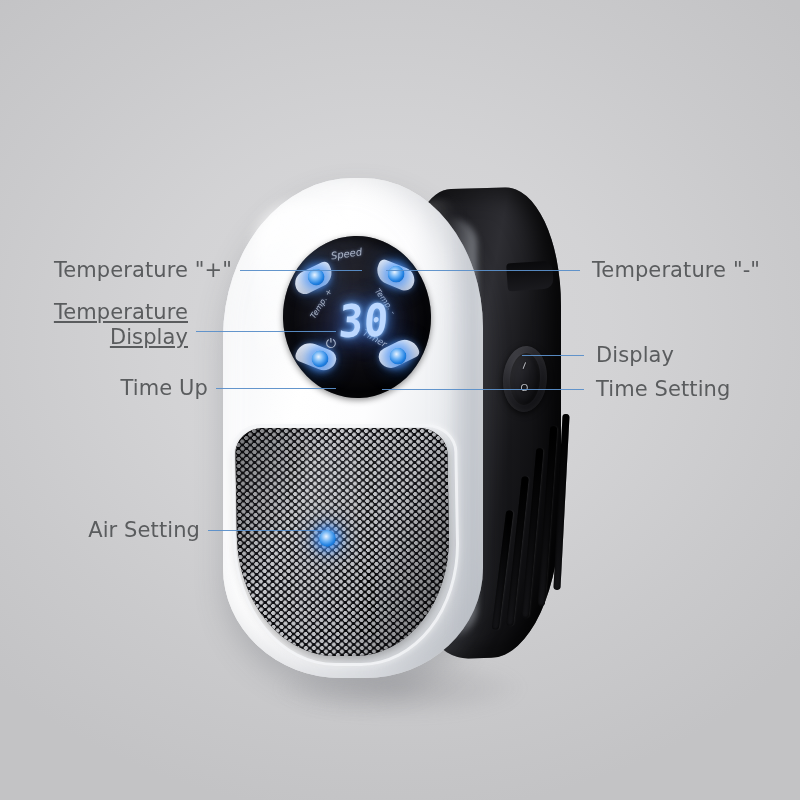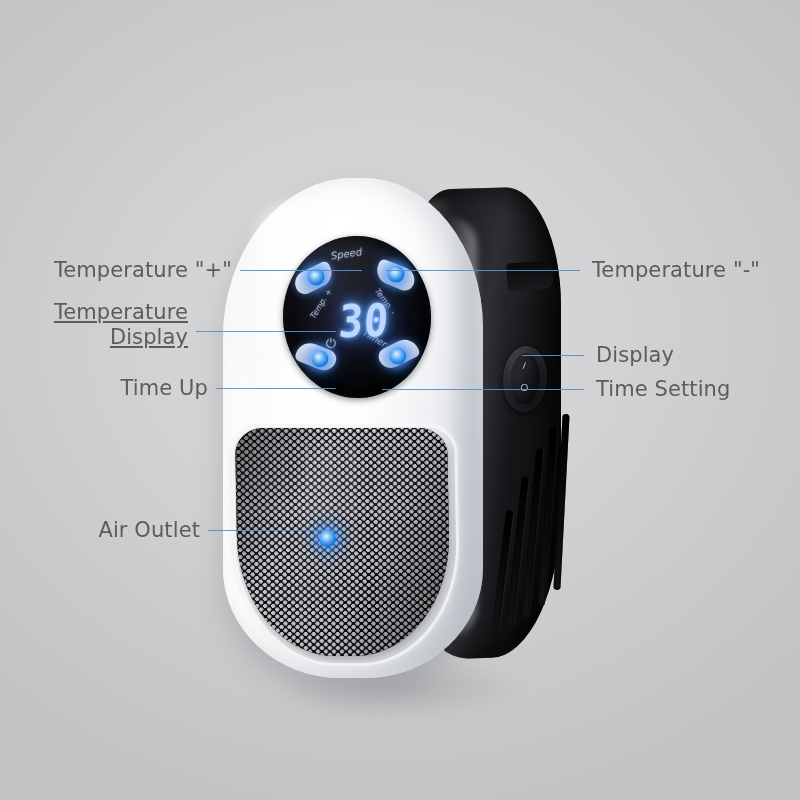--- a/index.html
+++ b/index.html
@@ -334,19 +334,19 @@
   <div class="line" style="left:208px;top:530px;width:120px;"></div>
 
   <div class="line" style="left:386px;top:270px;width:194px;"></div>
   <div class="line" style="left:522px;top:355px;width:62px;"></div>
   <div class="line" style="left:382px;top:389px;width:202px;"></div>
 
   <div class="lbl r" style="left:10px;top:258px;width:222px;">Temperature "+"</div>
   <div class="lbl r" style="left:10px;top:300px;width:178px;text-decoration:underline;">Temperature
 Display</div>
   <div class="lbl r" style="left:10px;top:376px;width:198px;">Time Up</div>
-  <div class="lbl r" style="left:10px;top:518px;width:190px;">Air Outlet</div>
+  <div class="lbl r" style="left:10px;top:518px;width:190px;">Air Setting</div>
 
   <div class="lbl l" style="left:592px;top:258px;width:210px;">Temperature "-"</div>
   <div class="lbl l" style="left:596px;top:343px;width:200px;">Display</div>
   <div class="lbl l" style="left:596px;top:377px;width:210px;">Time Setting</div>
 
 </div>
 
 </body></html>

